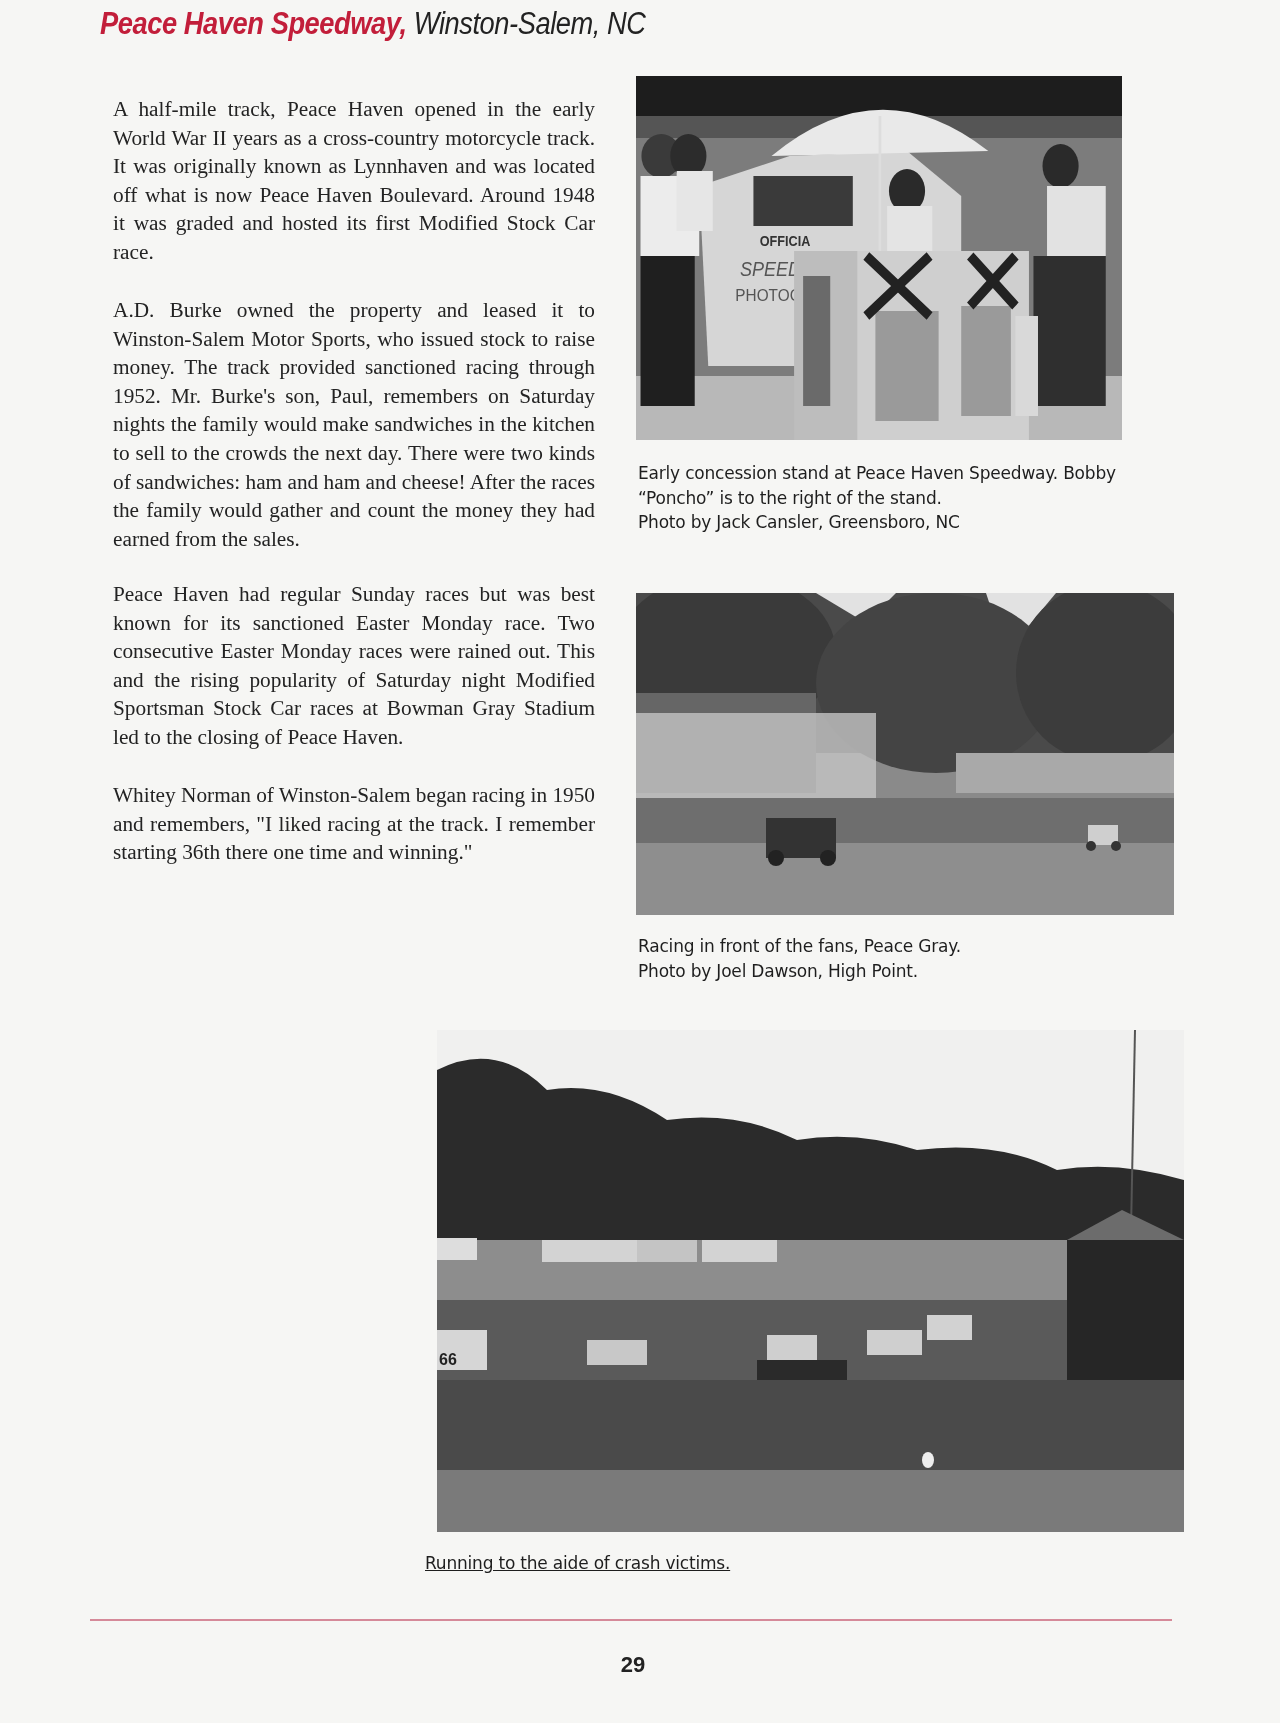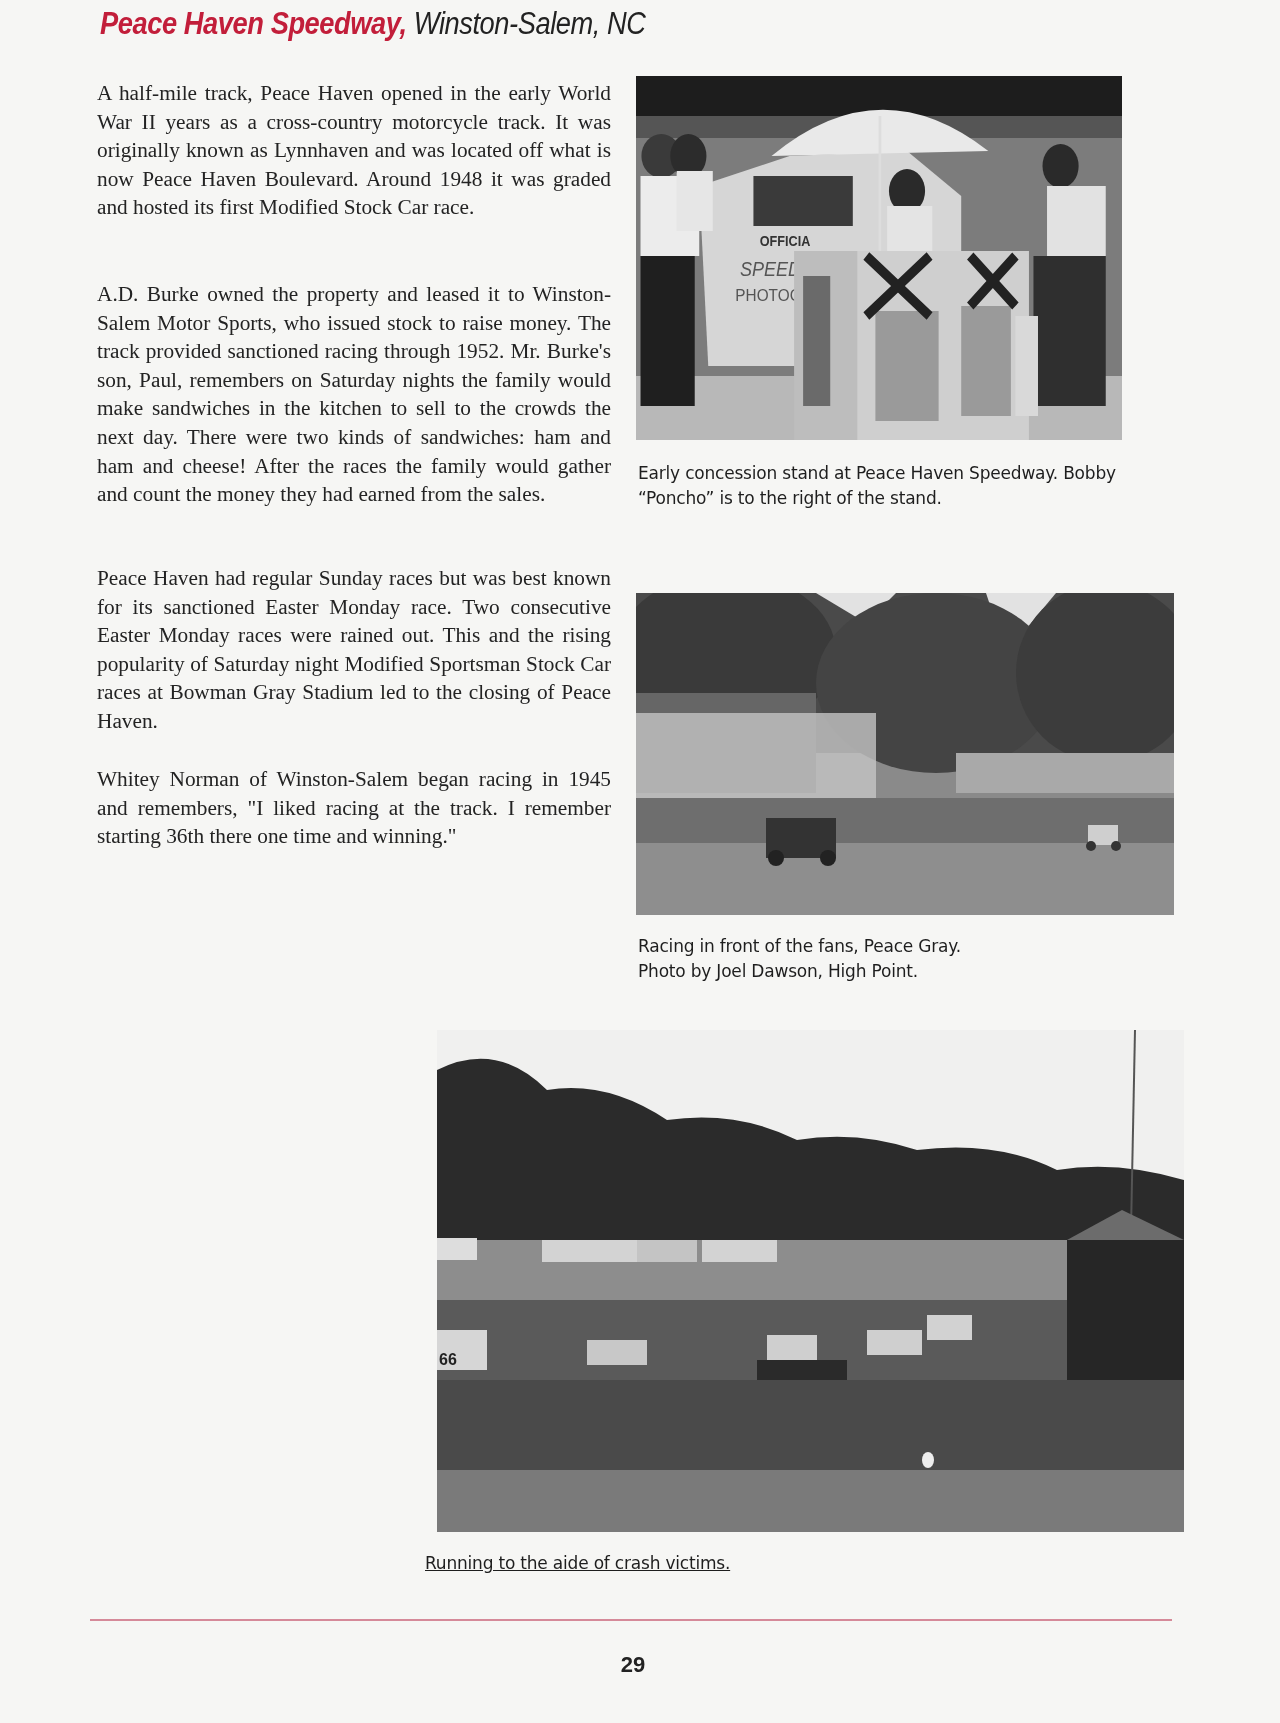--- a/index.html
+++ b/index.html
@@ -17,21 +17,21 @@
     white-space: nowrap;
   }
   .title-main { color: #c21e3a; font-weight: bold; }
   .title-loc { color: #222; font-weight: normal; }
 
   .body-col {
     position: absolute; left: 97px; width: 514px;
     font-size: 21.3px; line-height: 28.6px; text-align: justify;
     color: #232323;
   }
-  .body-col p { margin: 0; }
+  .body-col p { margin: 16px; }
 
   .caption {
     position: absolute;
     font-family: "DejaVu Sans", "Liberation Sans", sans-serif;
     font-size: 17px; line-height: 24.5px; color: #1e1e1e;
     letter-spacing: -0.2px;
   }
   .caption div { white-space: nowrap; }
 
   .photo { position: absolute; overflow: hidden; background: #888; }
@@ -57,21 +57,21 @@
 <div class="body-col" style="top:79px;">
   <p>A half-mile track, Peace Haven opened in the early World War II years as a cross-country motorcycle track. It was originally known as Lynnhaven and was located off what is now Peace Haven Boulevard. Around 1948 it was graded and hosted its first Modified Stock Car race.</p>
 </div>
 <div class="body-col" style="top:280px;">
   <p>A.D. Burke owned the property and leased it to Winston-Salem Motor Sports, who issued stock to raise money. The track provided sanctioned racing through 1952. Mr. Burke's son, Paul, remembers on Saturday nights the family would make sandwiches in the kitchen to sell to the crowds the next day. There were two kinds of sandwiches: ham and ham and cheese! After the races the family would gather and count the money they had earned from the sales.</p>
 </div>
 <div class="body-col" style="top:564px;">
   <p>Peace Haven had regular Sunday races but was best known for its sanctioned Easter Monday race. Two consecutive Easter Monday races were rained out. This and the rising popularity of Saturday night Modified Sportsman Stock Car races at Bowman Gray Stadium led to the closing of Peace Haven.</p>
 </div>
 <div class="body-col" style="top:765px;">
-  <p>Whitey Norman of Winston-Salem began racing in 1945 and remembers, "I liked racing at the track. I remember starting 36th there one time and winning."</p>
+  <p>Whitey Norman of Winston-Salem began racing in 1950 and remembers, "I liked racing at the track. I remember starting 36th there one time and winning."</p>
 </div>
 
 <div class="photo" style="left:636px; top:76px; width:486px; height:364px;">
   <svg viewBox="0 0 538 364" preserveAspectRatio="none">
     <rect x="0" y="0" width="538" height="364" fill="#7c7c7c"></rect>
     <rect x="0" y="0" width="538" height="40" fill="#1d1d1d"></rect>
     <rect x="0" y="40" width="538" height="22" fill="#555"></rect>
     <rect x="0" y="300" width="538" height="64" fill="#b8b8b8"></rect>
 
     <path d="M70 110 L170 80 L300 75 L360 120 L360 290 L80 290 Z" fill="#d6d6d6"></path>
@@ -99,20 +99,21 @@
     <rect x="45" y="95" width="40" height="60" fill="#e6e6e6"></rect>
     <ellipse cx="470" cy="90" rx="20" ry="22" fill="#2a2a2a"></ellipse>
     <rect x="455" y="110" width="65" height="70" fill="#e2e2e2"></rect>
     <rect x="440" y="180" width="80" height="150" fill="#2f2f2f"></rect>
     <rect x="420" y="240" width="25" height="100" fill="#d9d9d9"></rect>
   </svg>
 </div>
 <div class="caption" style="left:638px; top:461px;">
   <div>Early concession stand at Peace Haven Speedway. Bobby</div>
   <div>“Poncho” is to the right of the stand.</div>
+  <div>Photo by Jack Cansler, Greensboro, NC</div>
 </div>
 
 <div class="photo" style="left:636px; top:593px; width:538px; height:322px;">
   <svg viewBox="0 0 538 322" preserveAspectRatio="none">
     <rect x="0" y="0" width="538" height="322" fill="#8a8a8a"></rect>
     <rect x="0" y="0" width="538" height="160" fill="#4a4a4a"></rect>
     <path d="M180 0 L230 30 L260 0 Z" fill="#e2e2e2"></path>
     <path d="M350 0 L370 60 L420 0 Z" fill="#e2e2e2"></path>
     <ellipse cx="90" cy="60" rx="110" ry="80" fill="#3a3a3a"></ellipse>
     <ellipse cx="300" cy="90" rx="120" ry="90" fill="#444"></ellipse>

